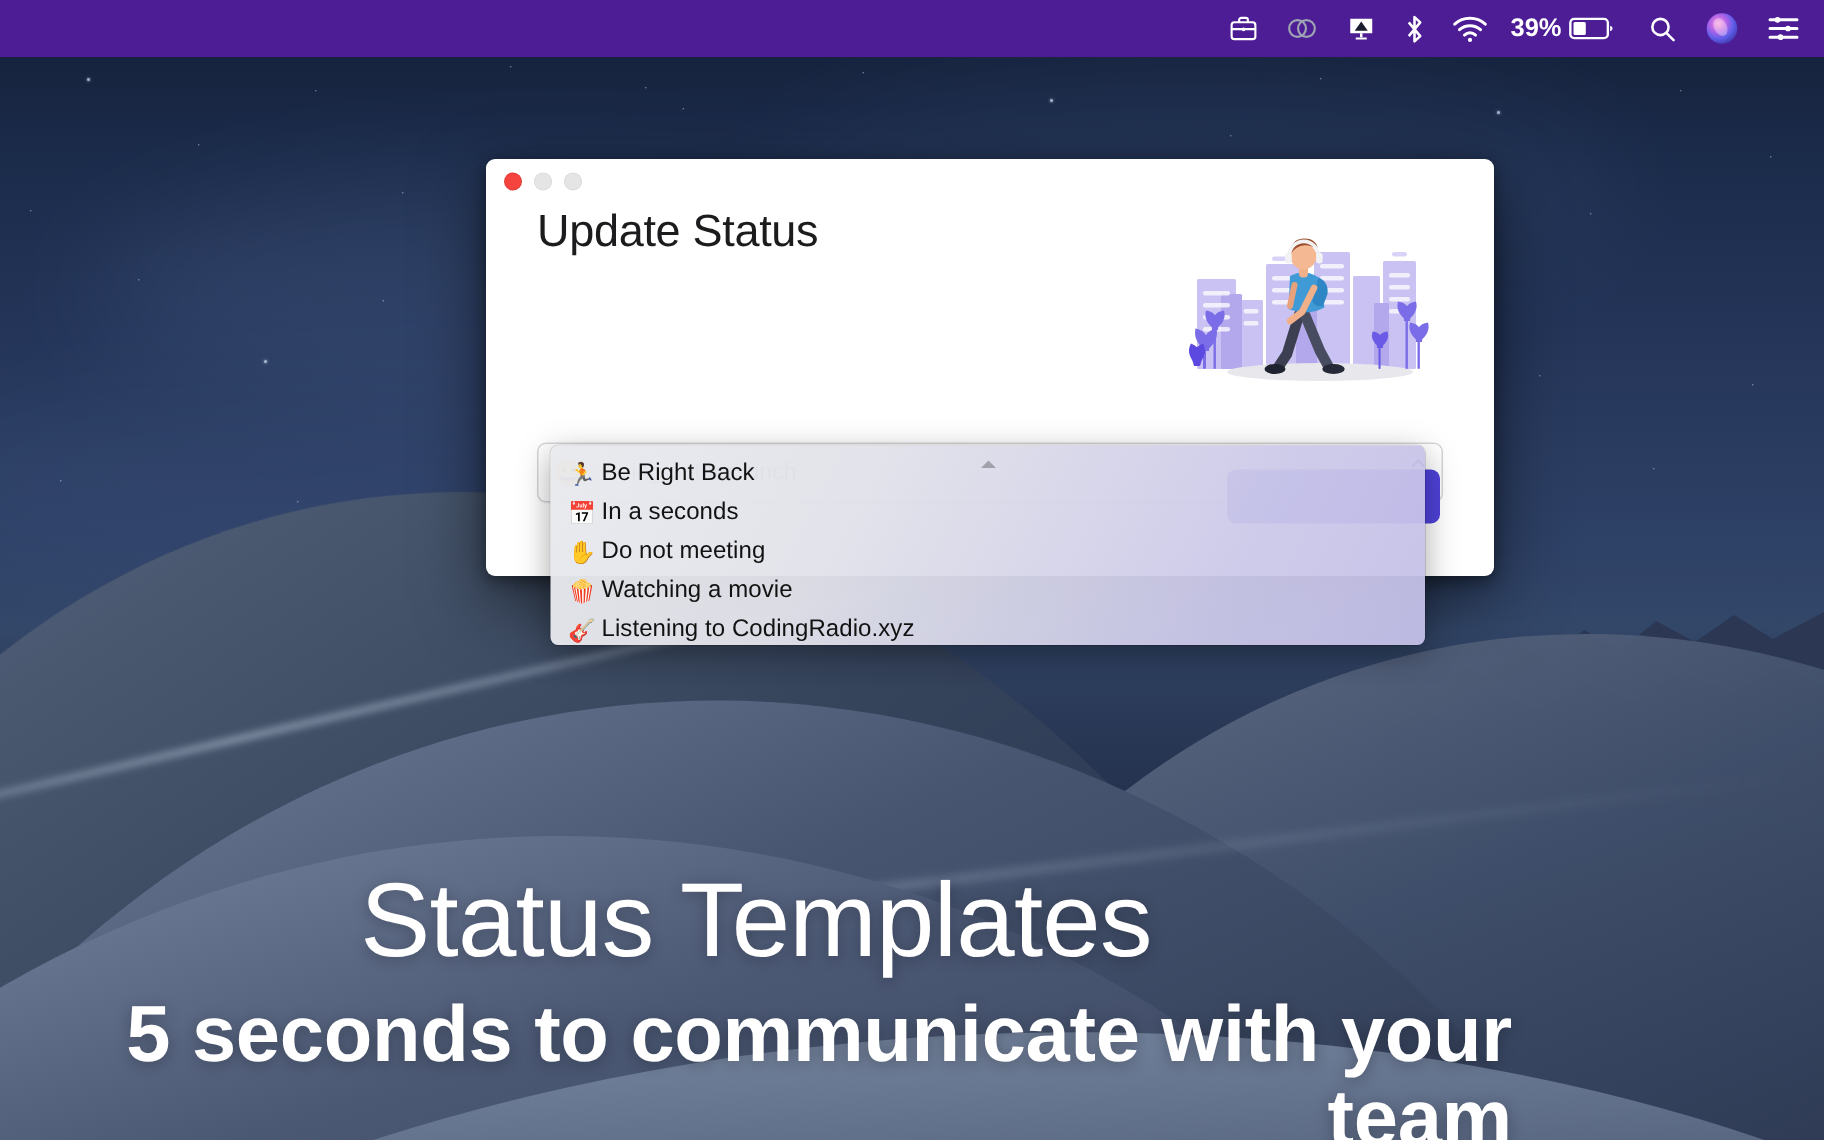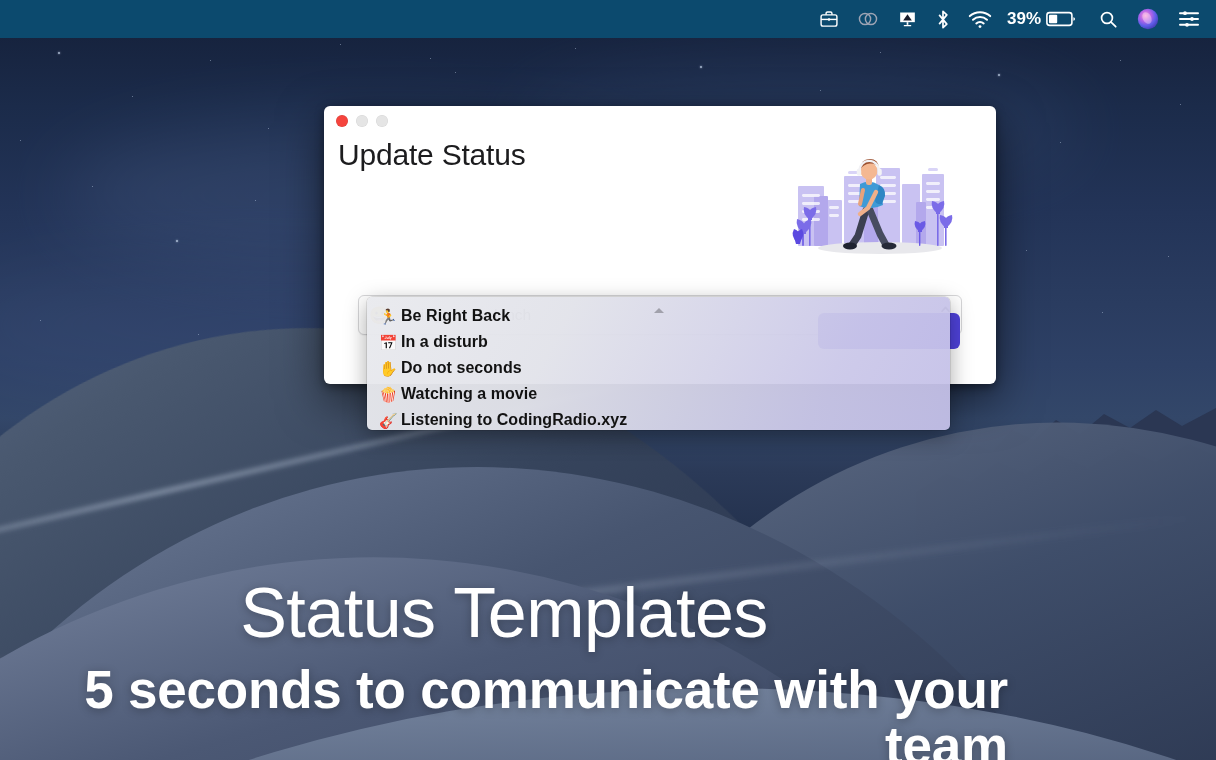--- a/index.html
+++ b/index.html
@@ -78,21 +78,21 @@
   .ridgeGlow2{
     position:absolute; left:-200px; top:600px; width:1400px; height:6px;
     transform:rotate(-7deg);
     background:linear-gradient(90deg,rgba(220,230,246,0) 0%,rgba(220,230,246,.38) 30%,rgba(220,230,246,.12) 72%,rgba(220,230,246,0) 100%);
     filter:blur(3px);
   }
 
   
   #menubar{
     position:absolute; left:0; top:0; width:1216px; height:38px;
-    background:#0c4a6e;
+    background:#4c1d95;
     display:flex; align-items:center; justify-content:flex-end;
     padding-right:12px;
     color:#ffffff;
     z-index:60;
   }
   .mb-item{ display:flex; align-items:center; height:38px; padding:0 9px; }
   .mb-text{ font-size:17px; font-weight:600; letter-spacing:.1px; white-space:nowrap; }
   .mb-pct{ font-size:17px; font-weight:700; margin-right:5px; }
   svg.mbi{ display:block; }
 
@@ -103,21 +103,21 @@
     border-radius:6px;
     box-shadow:0 16px 46px rgba(0,0,0,.55), 0 3px 10px rgba(0,0,0,.4);
     z-index:20;
   }
   #titlebar{ position:relative; height:30px; }
   .lights{ position:absolute; left:12px; top:9px; display:flex; gap:8px; }
   .light{ width:12px; height:12px; border-radius:50%; }
   .light.close{ background:#f5443d; box-shadow:inset 0 0 0 .5px rgba(0,0,0,.12); }
   .light.min,.light.max{ background:#e5e5e5; box-shadow:inset 0 0 0 .5px rgba(0,0,0,.07); }
 
-  .win-body{ position:relative; padding:0 14px; }
+  .win-body{ position:relative; padding:0 34px; }
   .headline{
     font-size:30px; font-weight:400; color:#1c1c1e; letter-spacing:-.2px;
     line-height:1.1; margin-top:2px;
   }
   .subline{ font-size:14.5px; color:#6e6e73; margin-top:13px; letter-spacing:.05px; }
 
   
   #illu{ position:absolute; right:28px; top:6px; width:180px; height:118px; }
 
   
@@ -153,21 +153,21 @@
   }
   .scroll-arrow{
     position:absolute; left:50%; top:2px; transform:translateX(-50%);
     width:10px; height:5px; opacity:.45;
   }
   .opt{
     display:flex; align-items:center; height:26px; padding-left:12px;
     font-size:16px; color:#121212; letter-spacing:.05px;
   }
   .opt .oi{ width:22px; font-size:15px; line-height:1; flex:0 0 22px; }
-  .opt .ol{ white-space:nowrap;font-weight:bold; }
+  .opt .ol{ white-space:nowrap; }
 
   
   #promo{ position:absolute; left:0; top:578px; width:1008px; text-align:center; z-index:15; }
   #promo .big{
     font-size:70px; font-weight:400; color:#fff; letter-spacing:-.5px; line-height:1;
     text-shadow:0 2px 10px rgba(0,0,0,.28);
   }
   #promo .small{
     font-size:53px; font-weight:700; color:#fff; letter-spacing:-.2px; line-height:1.05;
     margin-top:14px; text-shadow:0 2px 10px rgba(0,0,0,.28);text-align:right;
@@ -469,25 +469,25 @@
         <path d="M5 0L10 5H0z" fill="#5a5a60"></path>
       </svg>
   </span>
   <div id="optlist">
       <div class="opt">
         <span class="oi">🏃</span>
         <span class="ol">Be Right Back</span>
       </div>
       <div class="opt">
         <span class="oi">📅</span>
-        <span class="ol">In a disturb</span>
+        <span class="ol">In a seconds</span>
       </div>
       <div class="opt">
         <span class="oi">✋</span>
-        <span class="ol">Do not seconds</span>
+        <span class="ol">Do not meeting</span>
       </div>
       <div class="opt">
         <span class="oi">🍿</span>
         <span class="ol">Watching a movie</span>
       </div>
       <div class="opt">
         <span class="oi">🎸</span>
         <span class="ol">Listening to CodingRadio.xyz</span>
       </div>
     </div>

